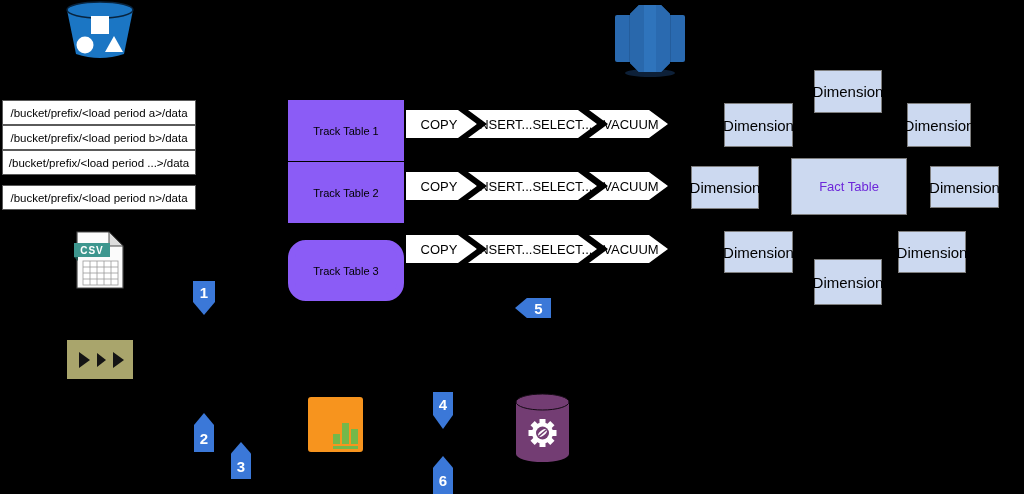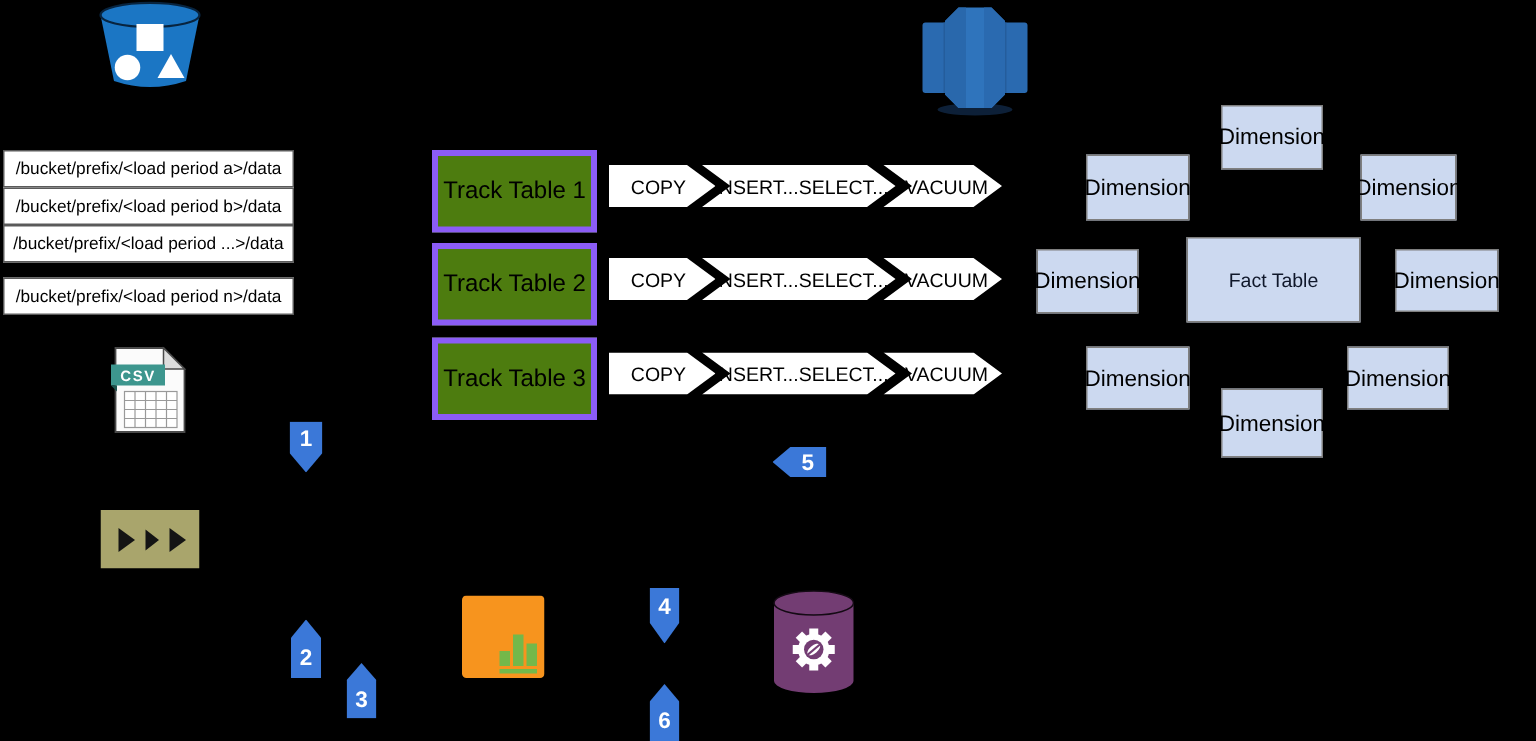--- a/index.html
+++ b/index.html
@@ -6,33 +6,33 @@
   .canvas{position:relative;width:1024px;height:494px;background:#000;overflow:hidden;
           font-family:"Liberation Sans",sans-serif;}
   .abs{position:absolute;}
 
   
   .pathbox{position:absolute;left:2px;width:192px;height:23px;background:#ffffff;
            border:1px solid #5a5a5a;display:flex;align-items:center;justify-content:center;
            font-size:11.5px;color:#000;white-space:nowrap;}
 
   
-  .trackbox{position:absolute;left:288px;width:102px;height:47px;background:#4d7c0f;
-            border:4px solid #8b5cf6;display:flex;align-items:center;justify-content:center;
-            font-size:16px;color:#000;}
+  .trackbox{position:absolute;left:288px;width:102px;height:47px;background:#8b5cf6;
+            border:7px solid #8b5cf6;display:flex;align-items:center;justify-content:center;
+            font-size:11px;color:#000;}
 
   
   .chevrow{position:absolute;left:406px;width:262px;height:28px;}
   .chevrow text{font-family:"Liberation Sans",sans-serif;font-size:13px;fill:#000;}
 
   
   .dim{position:absolute;background:#ccd9f0;border:1px solid #7f7f7f;display:flex;
        align-items:center;justify-content:center;font-size:15px;color:#000;}
   .fact{position:absolute;background:#ccd9f0;border:1px solid #7f7f7f;display:flex;
-        align-items:center;justify-content:center;font-size:13px;color:#0f172a;}
+        align-items:center;justify-content:center;font-size:13px;color:#6d28d9;}
 
   
   .marker{position:absolute;background:#3b78d8;color:#fff;font-weight:bold;font-size:15px;
           display:flex;align-items:center;justify-content:center;}
   .m-down{clip-path:polygon(0 0,100% 0,100% 62%,50% 100%,0 62%);padding-bottom:12px;box-sizing:border-box;}
   .m-up{clip-path:polygon(50% 0,100% 31%,100% 100%,0 100%,0 31%);padding-top:11px;box-sizing:border-box;}
   .m-left{clip-path:polygon(33% 0,100% 0,100% 100%,33% 100%,0 50%);padding-left:11px;box-sizing:border-box;}
 </style>
 </head>
 <body>
@@ -76,21 +76,21 @@
   <div class="trackbox" style="top:162px;">Track Table 2</div>
   <svg class="chevrow" style="top:172px;" viewBox="0 0 262 28">
     <polygon points="0,0 52,0 71,14 52,28 0,28" fill="#ffffff"></polygon>
     <polygon points="62,0 172,0 191,14 172,28 62,28 81,14" fill="#ffffff"></polygon>
     <polygon points="183,0 243,0 262,14 243,28 183,28 202,14" fill="#ffffff"></polygon>
     <text x="33" y="19" text-anchor="middle">COPY</text>
     <text x="128" y="19" text-anchor="middle">INSERT...SELECT...</text>
     <text x="225" y="19" text-anchor="middle">VACUUM</text>
   </svg>
 
-  <div class="trackbox" style="top:225px;">Track Table 3</div>
+  <div class="trackbox" style="top:240px;border-radius:18px;">Track Table 3</div>
   <svg class="chevrow" style="top:235px;" viewBox="0 0 262 28">
     <polygon points="0,0 52,0 71,14 52,28 0,28" fill="#ffffff"></polygon>
     <polygon points="62,0 172,0 191,14 172,28 62,28 81,14" fill="#ffffff"></polygon>
     <polygon points="183,0 243,0 262,14 243,28 183,28 202,14" fill="#ffffff"></polygon>
     <text x="33" y="19" text-anchor="middle">COPY</text>
     <text x="128" y="19" text-anchor="middle">INSERT...SELECT...</text>
     <text x="225" y="19" text-anchor="middle">VACUUM</text>
   </svg>
 
   <div class="dim" style="left:814px;top:70px;width:66px;height:41px;">Dimension</div>

